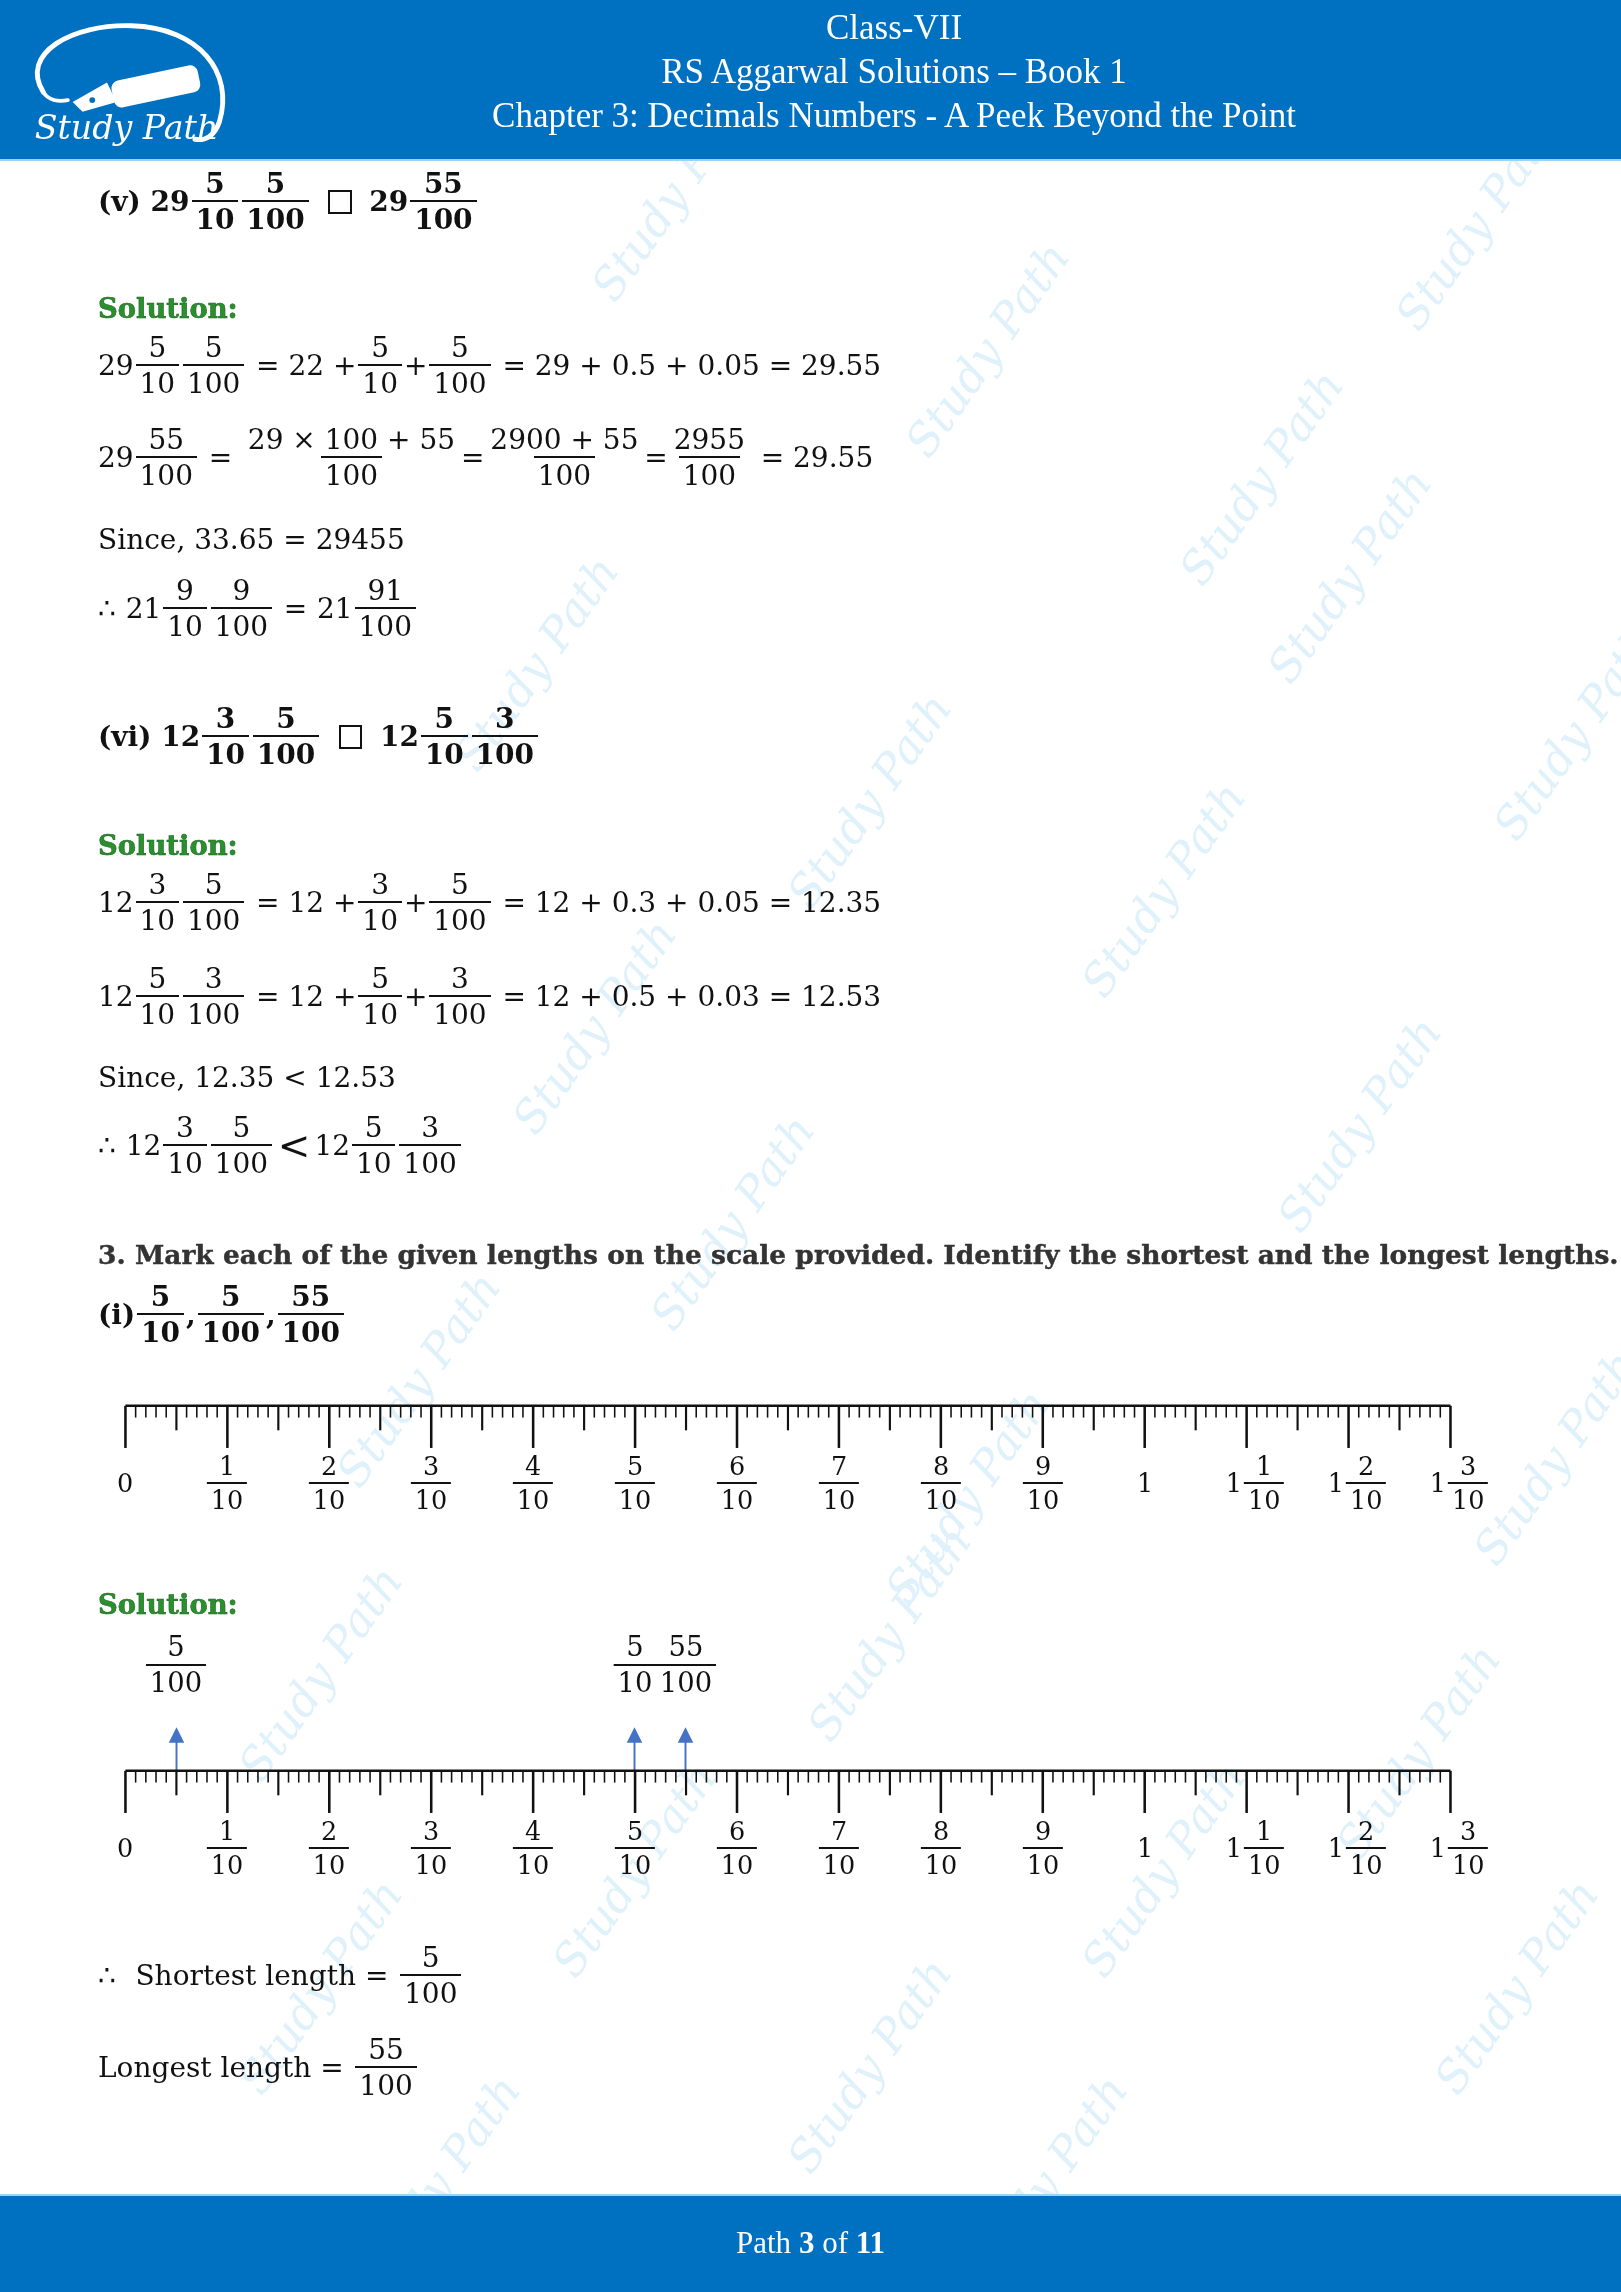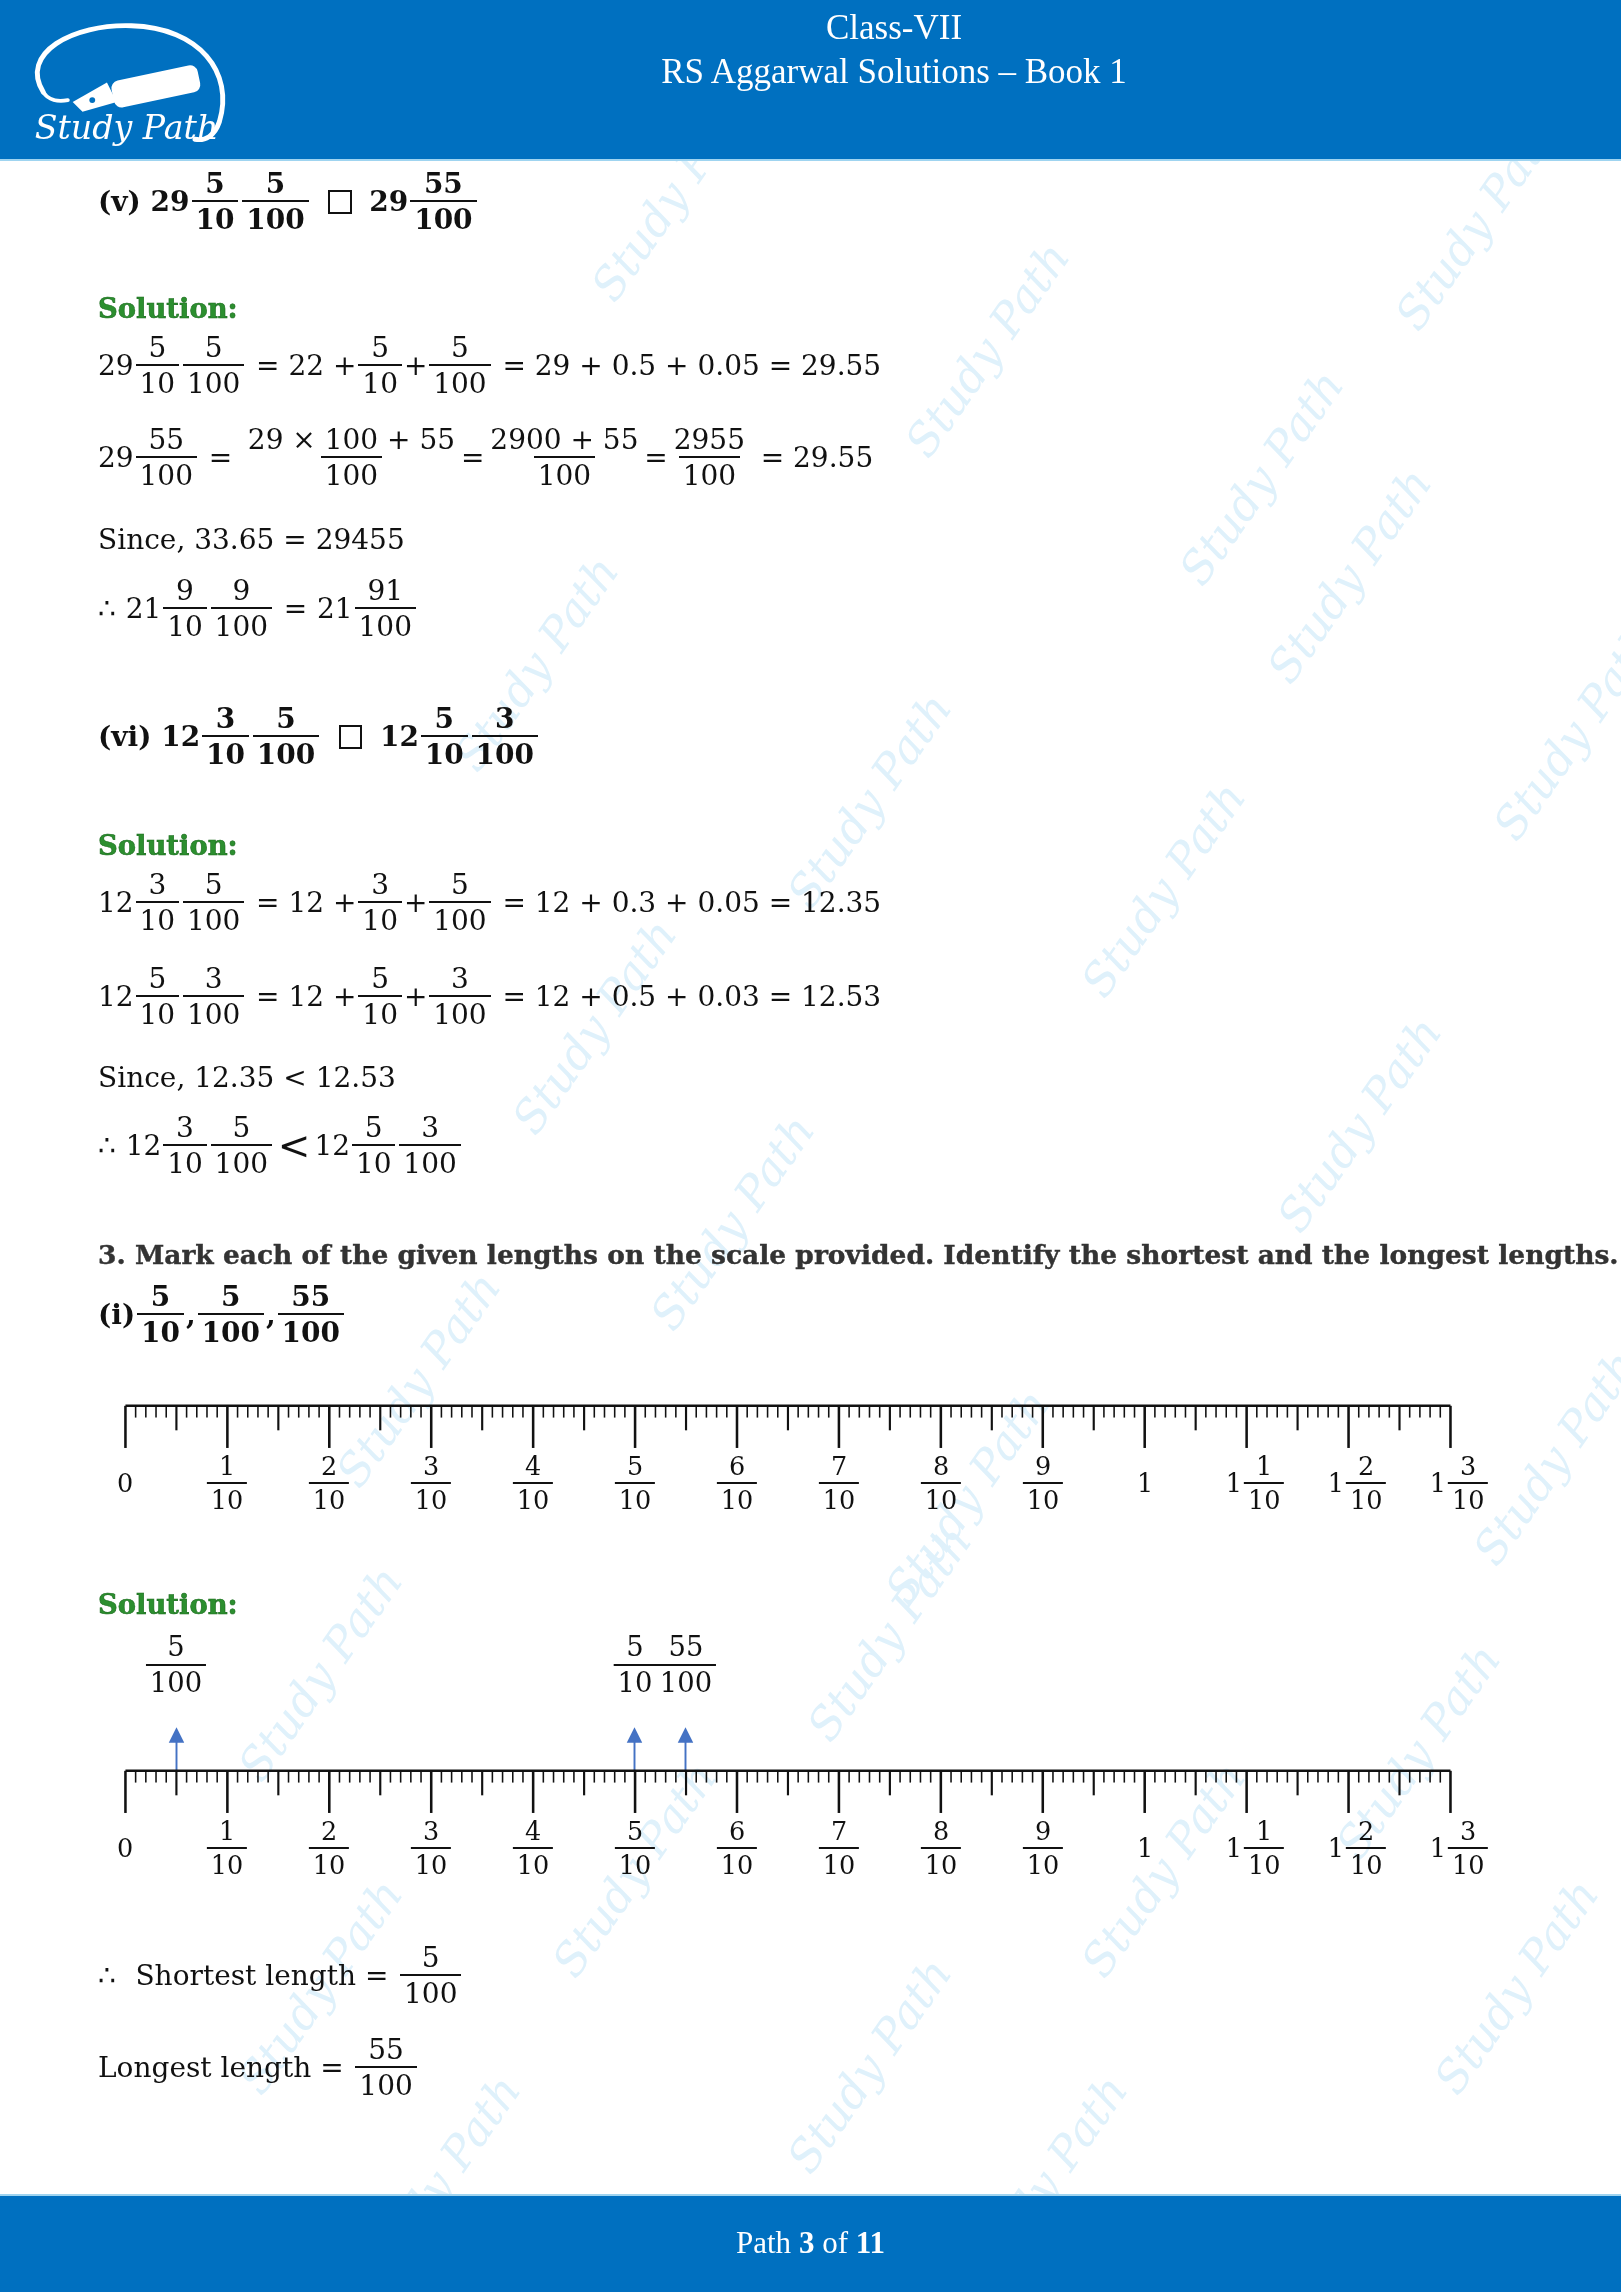--- a/index.html
+++ b/index.html
@@ -76,20 +76,21 @@
     <path d="M30 80 C 5 40, 60 10, 120 12 C 190 14, 225 60, 210 110 C 205 125, 195 130, 185 128" fill="none" stroke="#fff" stroke-width="5" stroke-linecap="round"></path>
     <path d="M30 80 C 35 88, 45 90, 55 88" fill="none" stroke="#fff" stroke-width="4" stroke-linecap="round"></path>
     <polygon points="60,90 95,70 105,90 70,100" fill="#fff"></polygon>
     <rect x="100" y="60" width="90" height="28" rx="8" fill="#fff" transform="rotate(-12 145 74)"></rect>
     <circle cx="80" cy="88" r="3" fill="#0070c0"></circle>
     <text x="115" y="128" text-anchor="middle" fill="#fff" font-family="DejaVu Serif, serif" font-style="italic" font-size="34">Study Path</text>
   </svg>
   <div class="titles">
     <div>Class-VII</div>
     <div>RS Aggarwal Solutions – Book 1</div>
+    <div>Chapter 3: Decimals Numbers - A Peek Beyond the Point</div>
   </div>
 </div>
 
 <div class="content">
 
   <div class="line q" style="top:169px;">
     <span>(v)</span>
       <span class="sp"></span>
     <span>29</span>
     <span class="frac">

